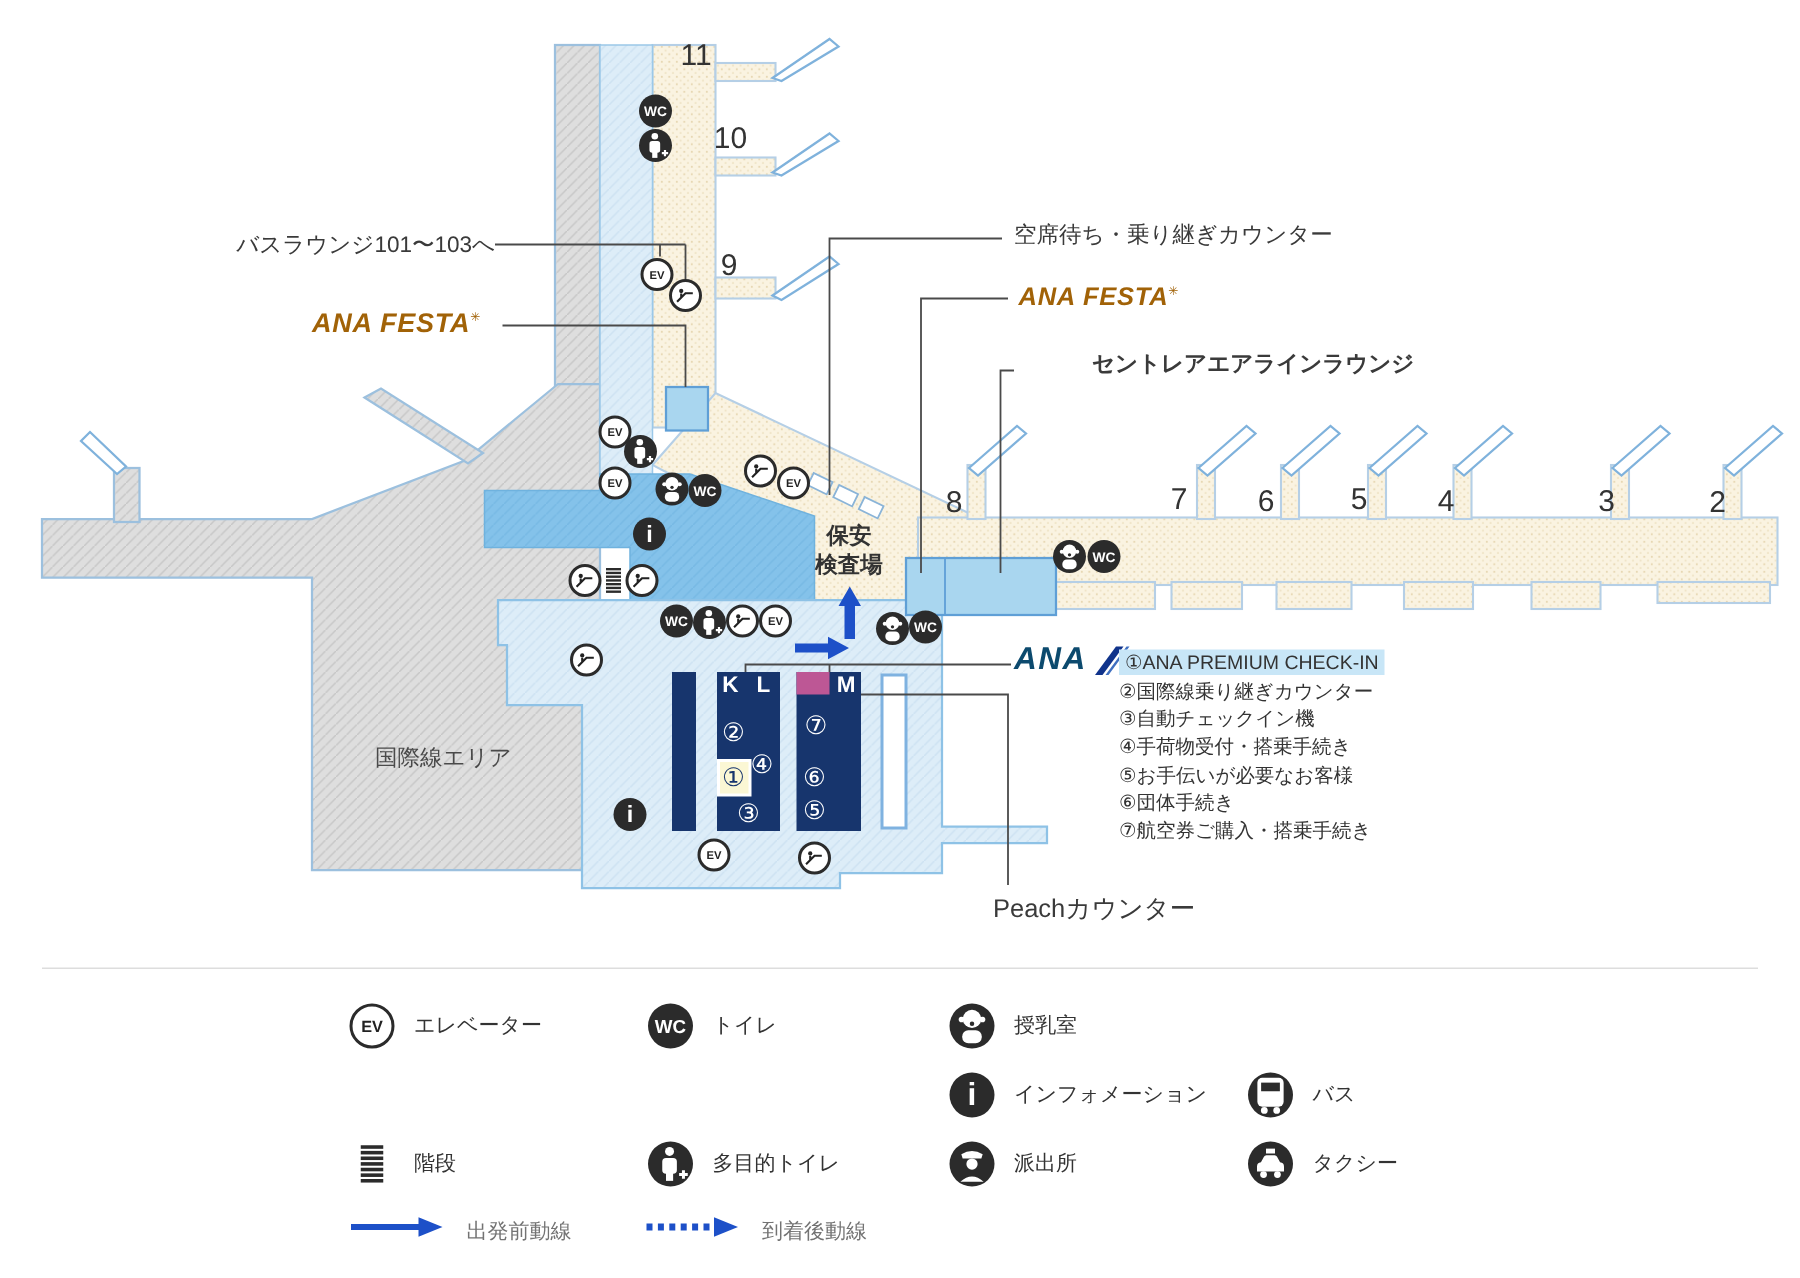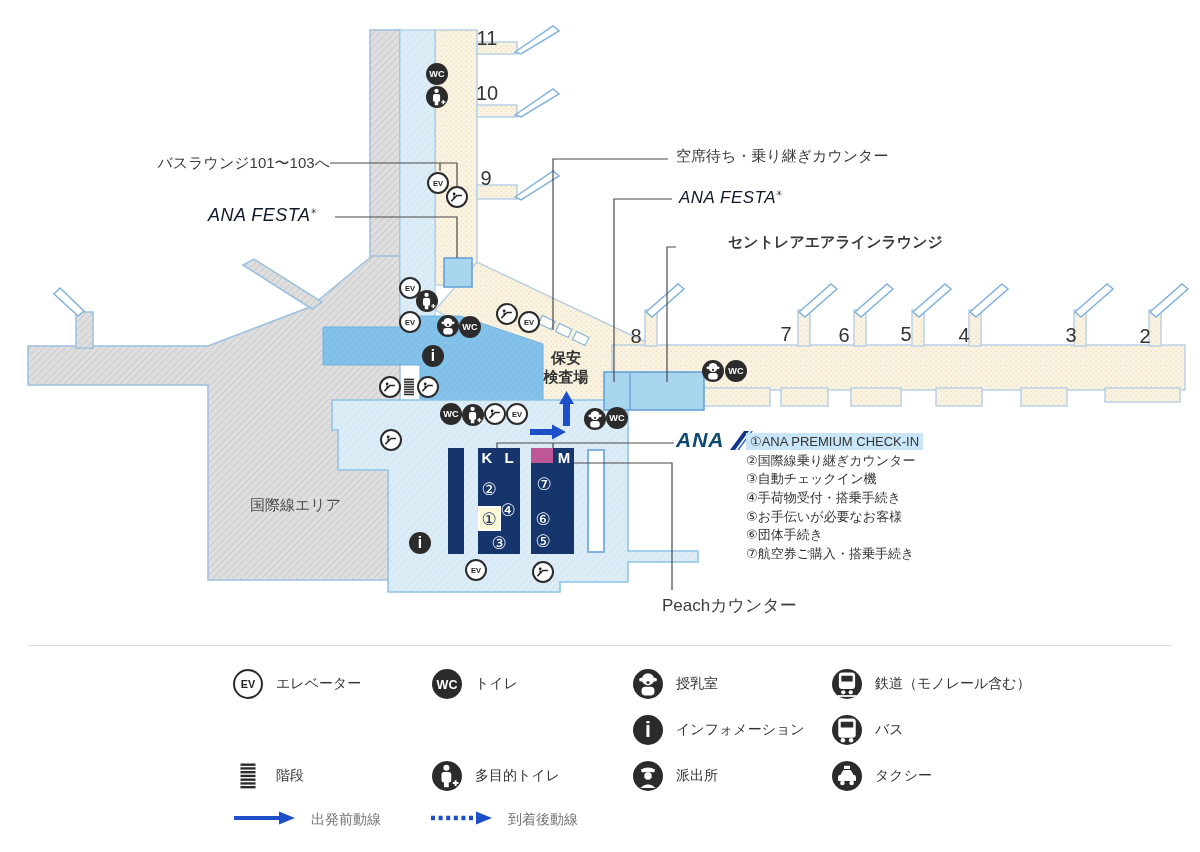--- a/index.html
+++ b/index.html
@@ -6,21 +6,21 @@
   body{font-family:"Liberation Sans","DejaVu Sans",sans-serif;}
   .stage{position:relative;width:1200px;height:852px;background:#fff;overflow:hidden;}
   #map-svg{position:absolute;left:0;top:0;}
   .layer{position:absolute;left:0;top:0;width:1200px;height:852px;pointer-events:none;}
   .lbl{position:absolute;font-size:15px;color:#3a3a3a;white-space:nowrap;}
   #lbl-bus{left:140px;top:154px;width:190px;text-align:right;}
   #lbl-standby{left:676px;top:147px;}
   #lbl-lounge{left:680px;top:233px;font-weight:bold;margin-left:48px;}
   #lbl-peach{left:662px;top:594px;font-size:17px;}
   #lbl-intl{left:250px;top:496px;color:#4a4a4a;}
-  .anafesta{position:absolute;color:#0f172a;font-weight:normal;font-style:italic;font-size:18px;letter-spacing:.5px;white-space:nowrap;text-align:right;}
+  .anafesta{position:absolute;color:#a16207;font-weight:bold;font-style:italic;font-size:18px;letter-spacing:.5px;white-space:nowrap;text-align:right;}
   #anafesta1{left:208px;top:205px;}
   #anafesta2{left:679px;top:188px;font-size:17px;}
   .anafesta sup{font-size:8px;font-style:normal;}
   #security{position:absolute;left:536px;top:348px;width:60px;text-align:center;font-size:15px;font-weight:bold;color:#333;line-height:19px;}
   #ana-logo{position:absolute;left:676px;top:428px;display:flex;align-items:center;}
   #ana-logo .ana-word{color:#0c4a6e;font-weight:bold;font-style:italic;font-size:21px;letter-spacing:1px;}
   #ana-list{position:absolute;left:746px;top:433px;font-size:13px;color:#333;}
   #ana-list .row{height:18.7px;line-height:18.7px;white-space:nowrap;}
   #ana-list .row.hl span{background:#c8e6f7;padding:1px 4px;}
   .gate{position:absolute;font-size:20px;color:#333;transform:translate(-50%,-50%);}
@@ -174,21 +174,21 @@
       <div class="row hl"><span>①ANA PREMIUM CHECK-IN</span></div>
       <div class="row"><span>②国際線乗り継ぎカウンター</span></div>
       <div class="row"><span>③自動チェックイン機</span></div>
       <div class="row"><span>④手荷物受付・搭乗手続き</span></div>
       <div class="row"><span>⑤お手伝いが必要なお客様</span></div>
       <div class="row"><span>⑥団体手続き</span></div>
       <div class="row"><span>⑦航空券ご購入・搭乗手続き</span></div>
     </div>
 
   <div class="layer" id="gate-layer">
-      <span class="gate" style="left: 487px; top: 38px;">11</span>
+      <span class="gate" style="left: 464px; top: 38px;">11</span>
       <span class="gate" style="left: 487px; top: 93px;">10</span>
       <span class="gate" style="left: 486px; top: 178px;">9</span>
       <span class="gate" style="left: 636px; top: 336px;">8</span>
       <span class="gate" style="left: 786px; top: 334px;">7</span>
       <span class="gate" style="left: 844px; top: 335px;">6</span>
       <span class="gate" style="left: 906px; top: 334px;">5</span>
       <span class="gate" style="left: 964px; top: 335px;">4</span>
       <span class="gate" style="left: 1071px; top: 335px;">3</span>
       <span class="gate" style="left: 1145px; top: 336px;">2</span>
     </div>
@@ -510,34 +510,20 @@
           <div class="circ-dark" style="height: 30px; width: 30px;">
             <svg viewBox="0 0 24 24" style="width:100%;height:100%;display:block;">
               <path d="M6.3 6.8 Q12 3.4 17.7 6.8 L17 9 H7 Z" fill="#fff"></path>
               <circle cx="12" cy="12" r="3" fill="#fff"></circle>
               <path d="M5.8 21.5 Q12 15.8 18.2 21.5 Z" fill="#fff"></path>
             </svg>
           </div>
         </div>
         <span class="tx">派出所</span>
       </div>
-      <div class="legend-item" style="left: 832px; top: 669px;">
-        <div class="ic">
-          <div class="circ-dark" style="height: 30px; width: 30px;">
-            <svg viewBox="0 0 24 24" style="width:100%;height:100%;display:block;">
-              <rect x="5.5" y="2.8" width="13" height="13.2" rx="2.6" fill="#fff"></rect>
-              <rect x="7.5" y="5.4" width="9" height="4.6" fill="#2b2b2b"></rect>
-              <circle cx="9" cy="18.6" r="1.7" fill="#fff"></circle>
-              <circle cx="15" cy="18.6" r="1.7" fill="#fff"></circle>
-              <path d="M4.5 21.6 H19.5" stroke="#fff" stroke-width="1.4"></path>
-            </svg>
-          </div>
-        </div>
-        <span class="tx">鉄道（モノレール含む）</span>
-      </div>
       <div class="legend-item" style="left: 832px; top: 715px;">
         <div class="ic">
           <div class="circ-dark" style="height: 30px; width: 30px;">
             <svg viewBox="0 0 24 24" style="width:100%;height:100%;display:block;">
               <rect x="5" y="2.8" width="14" height="15.4" rx="2.6" fill="#fff"></rect>
               <rect x="7" y="5.4" width="10" height="4.6" fill="#2b2b2b"></rect>
               <circle cx="8.7" cy="20.2" r="1.8" fill="#fff"></circle>
               <circle cx="15.3" cy="20.2" r="1.8" fill="#fff"></circle>
             </svg>
           </div>

